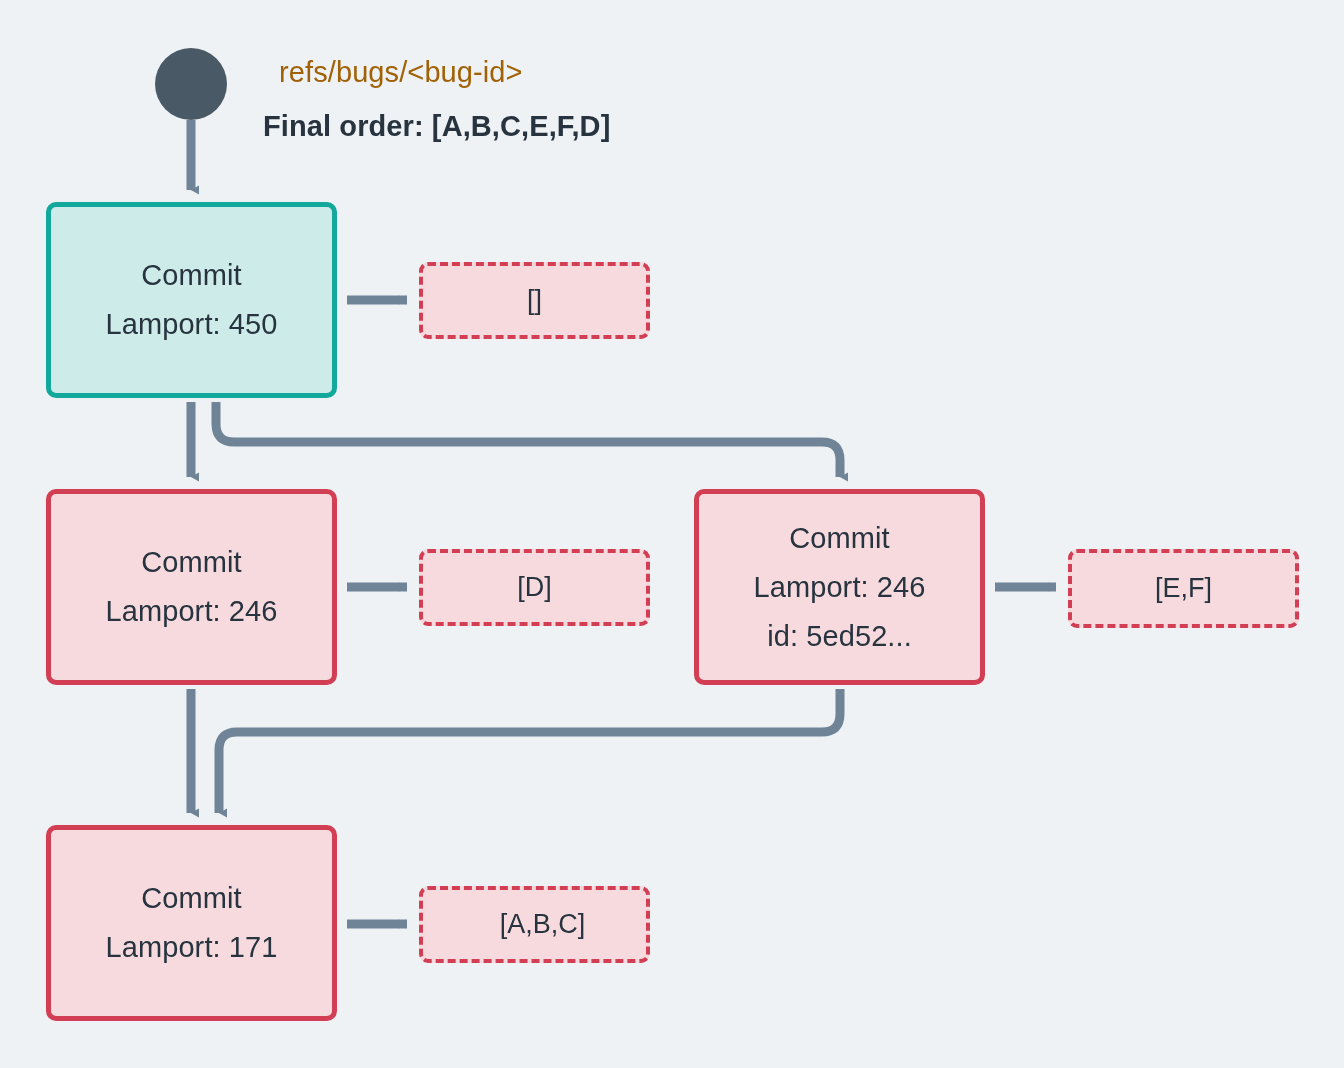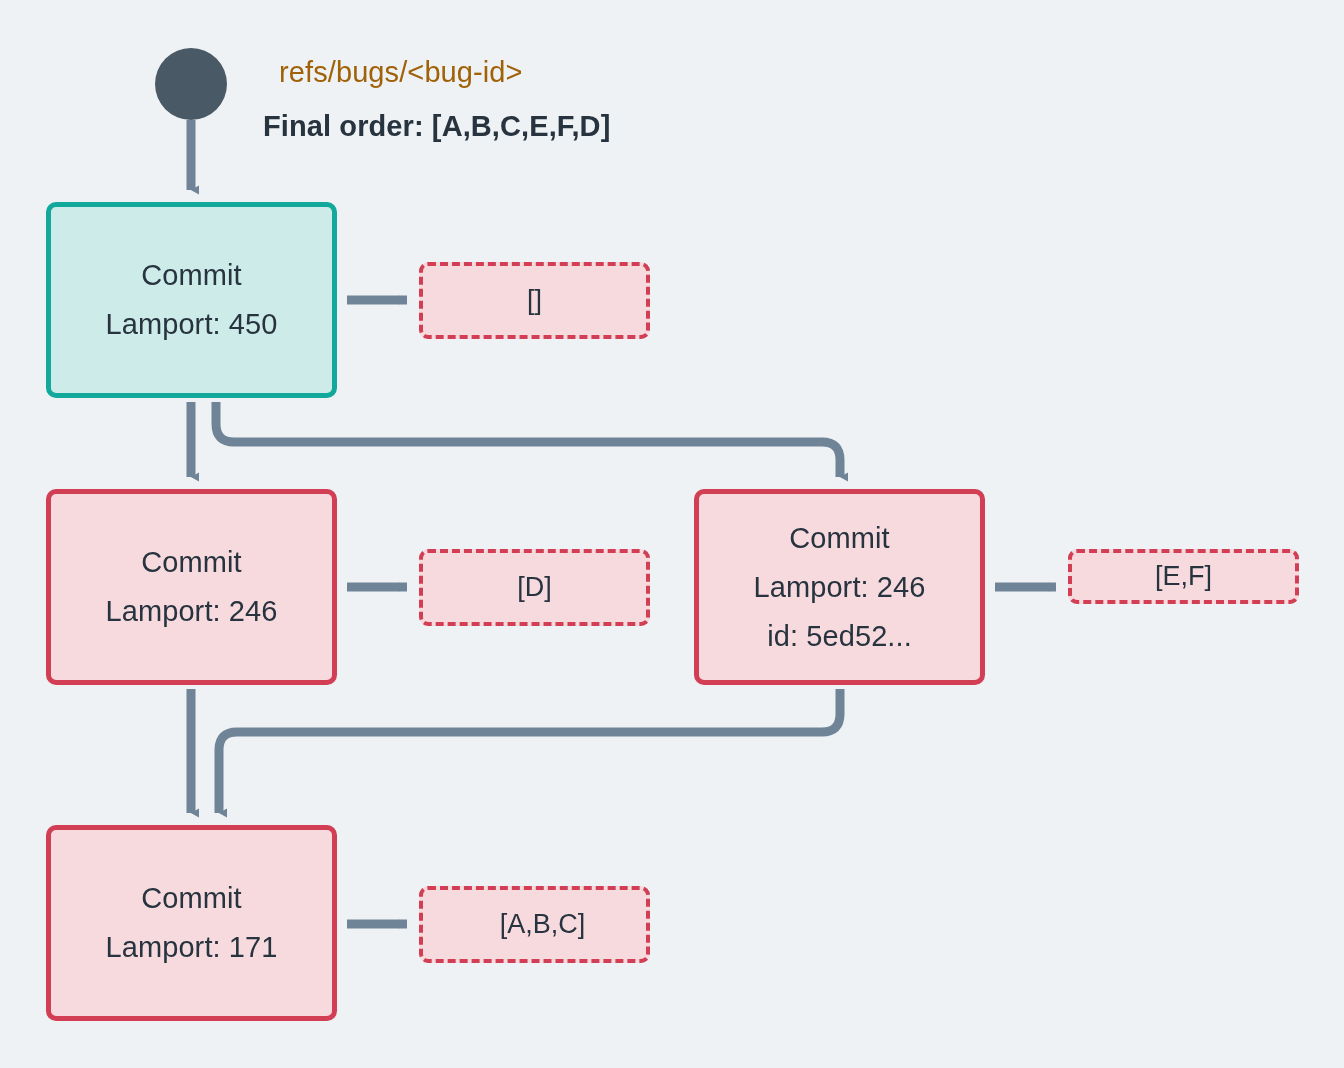--- a/index.html
+++ b/index.html
@@ -137,21 +137,21 @@
   </div>
   <div class="node-box ops-box" style="left:419px; top:549px; width:231px; height:77px;">
     <div class="ops-label">[D]</div>
   </div>
 
   <div class="node-box commit-box pink" style="left:694px; top:489px; width:291px; height:196px;">
     <div class="commit-line">Commit</div>
     <div class="commit-line">Lamport: 246</div>
     <div class="commit-line">id: 5ed52...</div>
   </div>
-  <div class="node-box ops-box" style="left:1068px; top:549px; width:231px; height:55px;">
+  <div class="node-box ops-box" style="left:1068px; top:549px; width:231px; height:79px;">
     <div class="ops-label">[E,F]</div>
   </div>
 
   <div class="node-box commit-box pink" style="left:46px; top:825px; width:291px; height:196px;">
     <div class="commit-line">Commit</div>
     <div class="commit-line">Lamport: 171</div>
   </div>
   <div class="node-box ops-box" style="left:419px; top:886px; width:231px; height:77px;padding-left:16px;">
     <div class="ops-label">[A,B,C]</div>
   </div>

